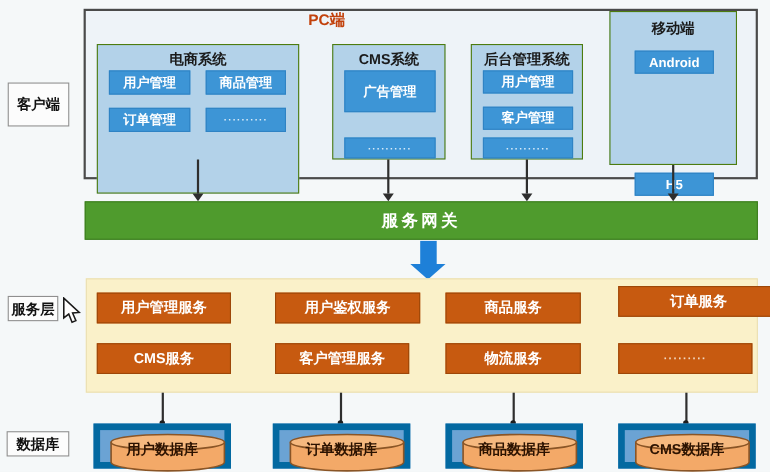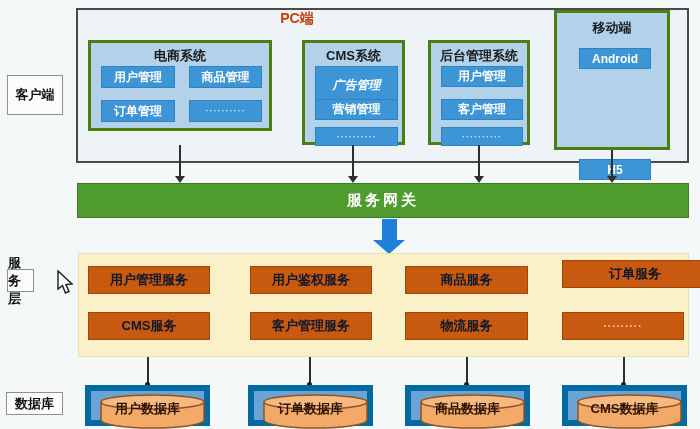--- a/index.html
+++ b/index.html
@@ -14,21 +14,21 @@
   }
   .outer-box{
     position:absolute;left:76px;top:8px;width:613px;height:155px;
     background:#eef3f8;border:2px solid #4a4a4a;box-sizing:border-box;
   }
   .pc-title{
     position:absolute;left:262px;top:10px;width:70px;text-align:center;
     font-size:14px;font-weight:bold;color:#c2410c;
   }
   .panel{
-    position:absolute;background:#b3d2e9;border:3px solid #4d7c0f;box-sizing:border-box;
+    position:absolute;background:#b3d2e9;border:1px solid #4d7c0f;box-sizing:border-box;
   }
   .panel-title{
     position:absolute;left:0;top:4px;width:100%;text-align:center;
     font-size:13px;font-weight:bold;color:#1a1a1a;
   }
   .btn-blue{
     position:absolute;background:#3d95d6;border:1px solid #2f83c4;
     color:#fff;font-size:12px;font-weight:bold;
     display:flex;align-items:center;justify-content:center;box-sizing:border-box;
   }
@@ -50,21 +50,21 @@
     position:absolute;left:373px;top:240px;width:0;height:0;
     border-left:16px solid transparent;border-right:16px solid transparent;
     border-top:14px solid #1e80d8;
   }
   .cream{
     position:absolute;left:78px;top:253px;width:611px;height:104px;
     background:#faf1c9;border:1px solid #eadfb2;box-sizing:border-box;
   }
   .btn-orange{
     position:absolute;height:28px;background:#c75a10;border:1px solid #9d4708;
-    color:#0f172a;font-size:13px;font-weight:bold;box-sizing:border-box;
+    color:#ffffff;font-size:13px;font-weight:bold;box-sizing:border-box;
     display:flex;align-items:center;justify-content:center;
   }
   .btn-orange.dots{color:#f3d9c2;font-size:10px;letter-spacing:1px;}
   .dot{position:absolute;width:5px;height:5px;border-radius:50%;background:#1e1e1e;}
   .db-rect{
     position:absolute;top:385px;width:125px;height:41px;
     background:#6ba3d4;border:6px solid #0369a1;box-sizing:border-box;
   }
   .cyl{position:absolute;left:8px;top:2px;}
   .cyl-label{
@@ -72,38 +72,37 @@
     font-size:13px;font-weight:bold;color:#2b1200;
   }
   .cursor{position:absolute;left:56px;top:270px;}
 </style>
 </head>
 <body>
 
 <div class="stage">
 
   <div class="side-label" style="left:7px;top:75px;width:56px;height:40px;">客户端</div>
-  <div class="side-label" style="left:7px;top:269px;width:27px;height:23px;">服务层</div>
+  <div class="side-label" style="left:7px;top:269px;width:46px;height:23px;">服务层</div>
   <div class="side-label" style="left:6px;top:392px;width:57px;height:23px;">数据库</div>
 
   <div class="outer-box"></div>
   <div class="pc-title">PC端</div>
 
-  <div class="panel" style="left:88px;top:40px;width:184px;height:91px;padding-left:28px;">
+  <div class="panel" style="left:88px;top:40px;width:184px;height:136px;padding-left:28px;">
     <div class="panel-title">电商系统</div>
     <div class="btn-blue" style="left:10px;top:23px;width:74px;height:22px;">用户管理</div>
     <div class="btn-blue" style="left:98px;top:23px;width:73px;height:22px;">商品管理</div>
     <div class="btn-blue" style="left:10px;top:57px;width:74px;height:22px;">订单管理</div>
     <div class="btn-blue dots" style="left:98px;top:57px;width:73px;height:22px;">··········</div>
   </div>
 
   <div class="panel" style="left:302px;top:40px;width:103px;height:105px;">
     <div class="panel-title">CMS系统</div>
-    <div class="btn-blue" style="left:10px;top:23px;width:83px;height:38px;font-style:italic;">广告管理</div>
-    <div class="btn-blue" style="left:10px;top:56px;width:83px;height:21px;">营销管理</div>
+    <div class="btn-blue" style="left:10px;top:23px;width:83px;height:38px;">广告管理</div>
     <div class="btn-blue dots" style="left:10px;top:84px;width:83px;height:19px;">··········</div>
   </div>
 
   <div class="panel" style="left:428px;top:40px;width:102px;height:105px;">
     <div class="panel-title">后台管理系统</div>
     <div class="btn-blue" style="left:10px;top:23px;width:82px;height:21px;">用户管理</div>
     <div class="btn-blue" style="left:10px;top:56px;width:82px;height:21px;">客户管理</div>
     <div class="btn-blue dots" style="left:10px;top:84px;width:82px;height:19px;">··········</div>
   </div>
 
@@ -123,21 +122,21 @@
   <div class="arrowhead" style="left:607px;top:176px;"></div>
 
   <div class="gateway">服务网关</div>
 
   <div class="big-arrow-shaft"></div>
   <div class="big-arrow-head"></div>
 
   <div class="cream"></div>
 
   <div class="btn-orange" style="left:88px;top:266px;width:122px;">用户管理服务</div>
-  <div class="btn-orange" style="left:250px;top:266px;width:122px;">用户鉴权服务</div>
+  <div class="btn-orange" style="left:250px;top:266px;width:132px;">用户鉴权服务</div>
   <div class="btn-orange" style="left:405px;top:266px;width:123px;">商品服务</div>
   <div class="btn-orange" style="left:562px;top:260px;width:146px;">订单服务</div>
 
   <div class="btn-orange" style="left:88px;top:312px;width:122px;">CMS服务</div>
   <div class="btn-orange" style="left:250px;top:312px;width:122px;">客户管理服务</div>
   <div class="btn-orange" style="left:405px;top:312px;width:123px;">物流服务</div>
   <div class="btn-orange dots" style="left:562px;top:312px;width:122px;">·········</div>
 
   <svg class="cursor" width="18" height="26" viewBox="0 0 18 26">
     <path d="M2 1 L2 19 L6.5 15.5 L9.5 23 L13 21.5 L10 14.5 L16 14 Z" fill="#ffffff" stroke="#1a1a1a" stroke-width="1.4"></path>

